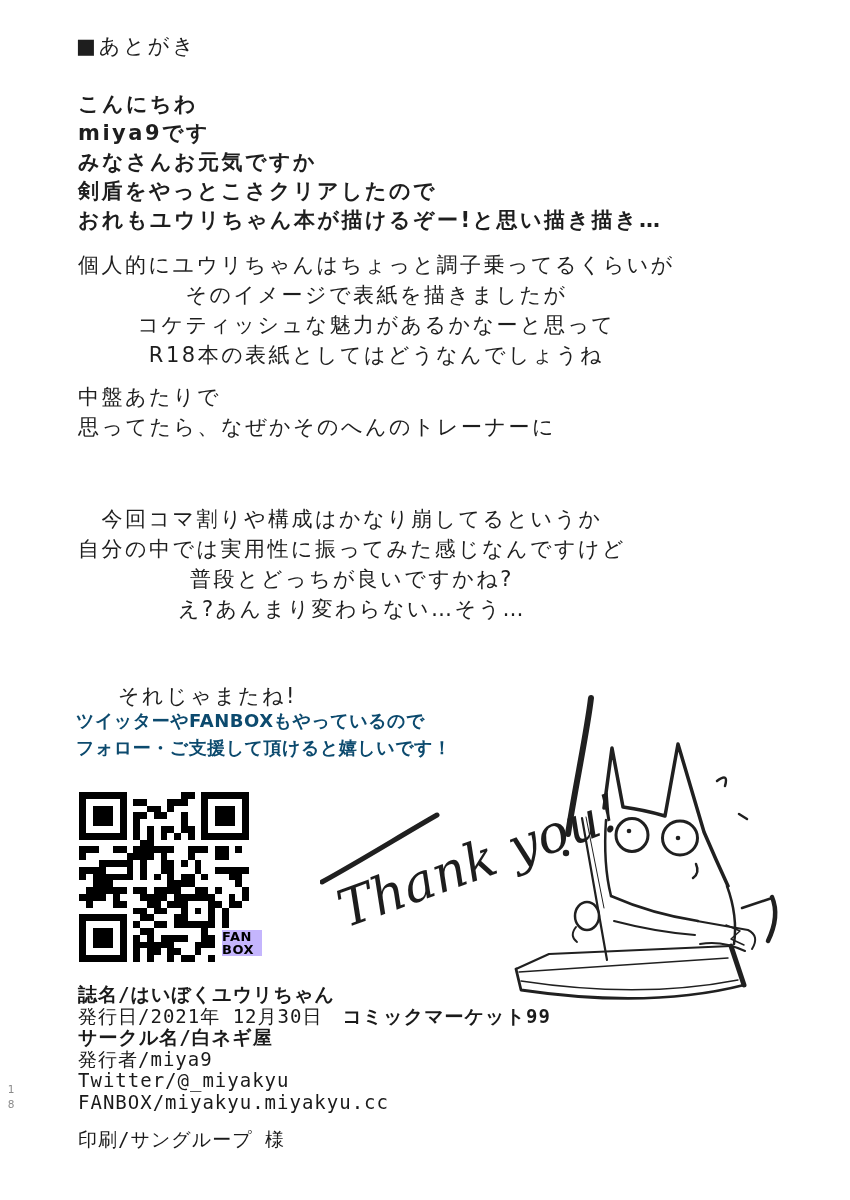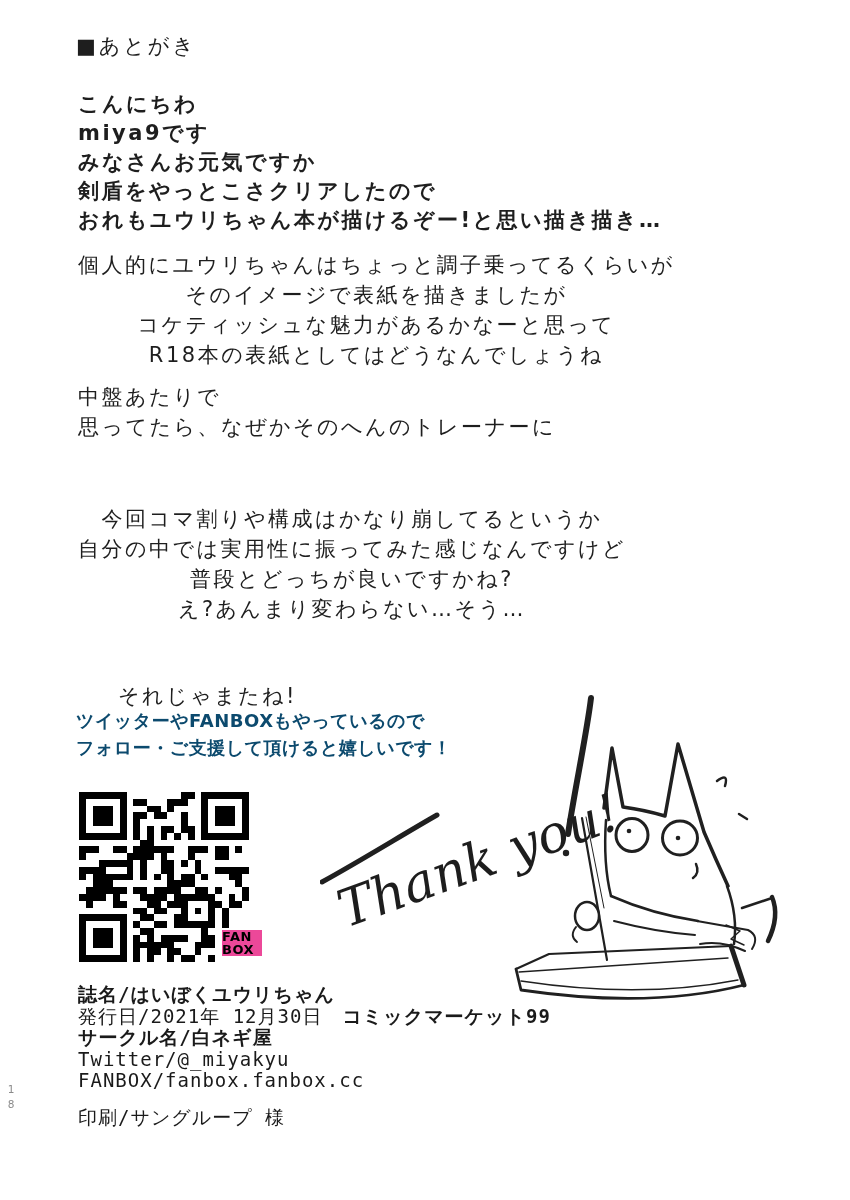--- a/index.html
+++ b/index.html
@@ -16,21 +16,21 @@
   .p2 { top:382px; line-height:30px; }
   .p3 { top:504px; line-height:30px;text-align:center; }
   .farewell { position:absolute; left:80px; top:682px;margin-left:38px; }
 
   
   .promo { position:absolute; left:76px; top:707px; font-size:18px; font-weight:900; letter-spacing:0.5px; line-height:27px; color:#0c4a6e; white-space:nowrap; }
 
   
   .qr-wrap { position:absolute; left:78px; top:792px; width:172px; height:170px; }
   .qr-wrap svg { display:block; width:172px; height:170px; }
-  .qr-label { position:absolute; left:144px; top:138px; width:40px; background:#ec4899;
+  .qr-label { position:absolute; left:144px; top:138px; width:40px; background:#c4b5fd;
               font-size:13px; font-weight:900; line-height:13px; letter-spacing:0.5px; color:#000; }
 
   
   .sketch { position:absolute; left:320px; top:668px; width:530px; height:352px; pointer-events:none; }
 
   
   .colophon { position:absolute; left:78px; top:984px; font-family:"DejaVu Sans Mono","Liberation Mono",monospace;
               font-size:19px; letter-spacing:1px; line-height:21.6px; color:#1a1a1a; white-space:nowrap; }
   .colophon .b { font-weight:700; }
   .colophon .gap { display:inline-block; width:20px; }
@@ -341,20 +341,21 @@
       <path d="M199 304 Q300 297 408 290" stroke-width="1.4"></path>
       <path d="M201 313 Q320 331 418 312" stroke-width="1.4"></path>
     </g>
     <text transform="translate(26 260) rotate(-20)" font-size="52" font-style="italic" font-family="&quot;DejaVu Serif&quot;, serif" fill="#1d1d1d">Thank you!</text>
   </svg>
 
   <div class="colophon">
     <div class="b">誌名/はいぼくユウリちゃん</div>
     <div><span>発行日/2021年 12月30日</span><span class="gap"></span><span class="b">コミックマーケット99</span></div>
     <div class="b">サークル名/白ネギ屋</div>
+    <div>発行者/miya9</div>
     <div>Twitter/@_miyakyu</div>
-    <div>FANBOX/fanbox.fanbox.cc</div>
+    <div>FANBOX/miyakyu.miyakyu.cc</div>
     <div class="print-line"><span>印刷/</span><span>サングループ 様</span></div>
   </div>
 
   <div class="page-num">18</div>
 
 </div>
 
 </body></html>

